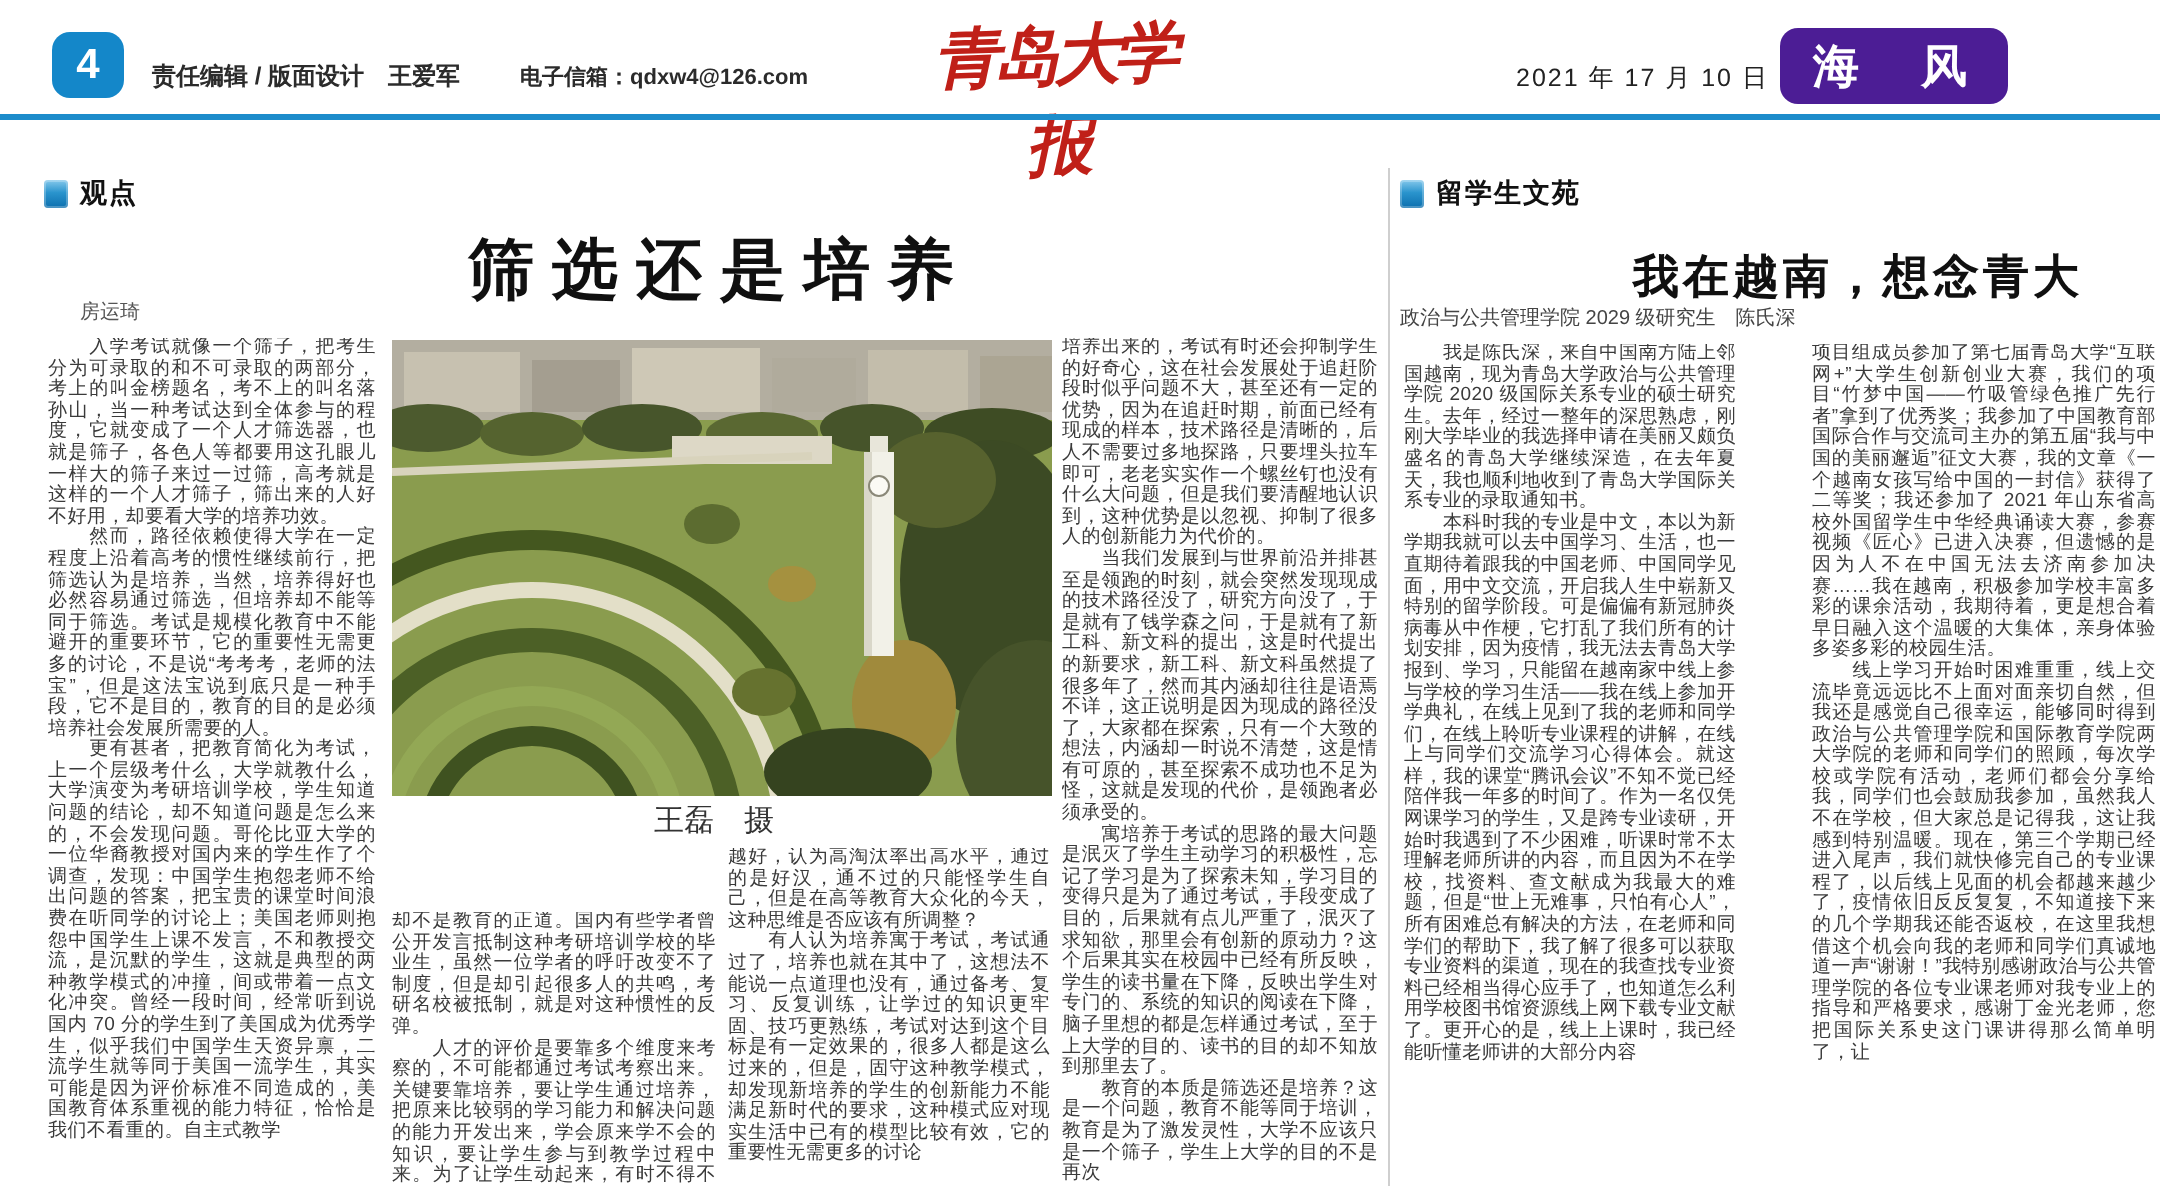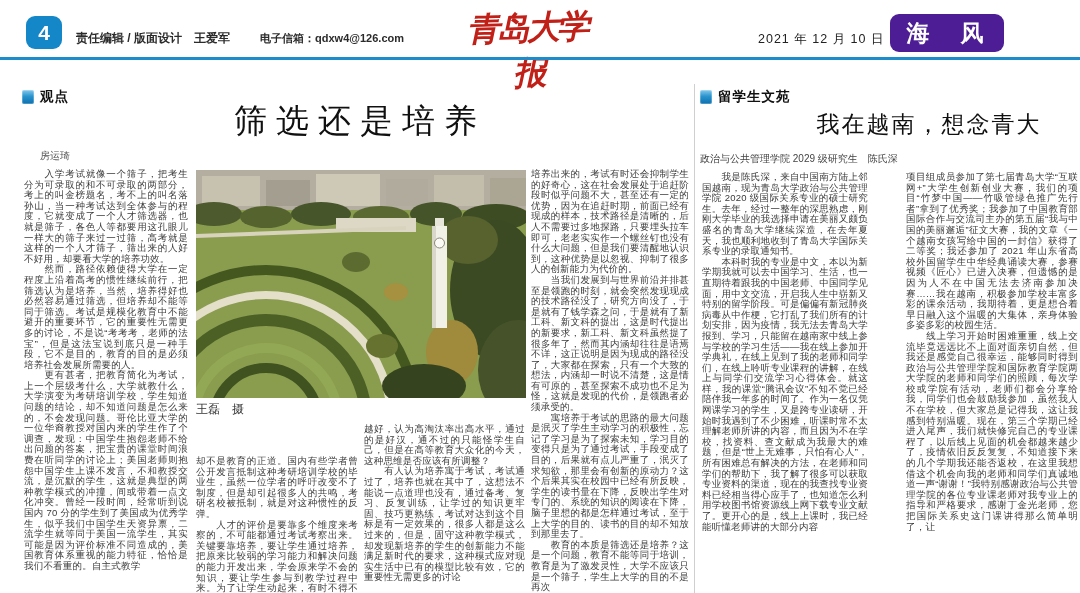--- a/index.html
+++ b/index.html
@@ -22,54 +22,54 @@
   
   .section{position:absolute;top:88px;display:flex;align-items:center;}
   .section .marker{width:12px;height:14px;margin-right:6px;border-radius:2px;
             background:linear-gradient(180deg,#86c9ec 0%,#2a94cd 45%,#0c6fae 100%);
             box-shadow:inset 0 0 0 1px rgba(255,255,255,.25);}
   .section .label{font-size:13.5px;font-weight:bold;color:#111;letter-spacing:1px;}
   #section-left{left:22px;justify-content:center;}
   #section-right{left:700px;}
   
   .headline{position:absolute;text-align:center;font-family:"Liberation Serif",serif;
-            font-weight:normal;color:#101010;}
+            font-weight:bold;color:#101010;margin-top:14px;}
   #headline-left{left:40px;top:99px;width:640px;font-size:33px;letter-spacing:9px;}
   #headline-right{left:740px;top:109px;width:378px;font-size:23px;letter-spacing:2px;}
   .author-line{position:absolute;text-align:left;font-size:10px;color:#555;}
   #author-left{left:40px;top:149px;width:640px;}
   #byline-right{left:700px;top:152px;width:378px;color:#444;}
   
   .bodycol{position:absolute;font-size:9.5px;line-height:10.6px;color:#3a3a3a;
            text-align:justify;word-break:break-all;white-space:pre-wrap;overflow:hidden;
            letter-spacing:0.2px;}
   #col1{left:24px; top:169px;width:164px;height:424px;}
   #col2{left:196px;top:424px;width:162px;height:169px;margin-top:32px;}
   #col3{left:364px;top:424px;width:161px;height:169px;}
   #col4{left:531px;top:169px;width:158px;height:424px;}
   #colA{left:702px;top:172px;width:166px;height:421px;}
   #colB{left:906px;top:172px;width:172px;height:421px;}
   
   .photo{position:absolute;left:196px;top:170px;width:330px;height:228px;overflow:hidden;}
   .photo svg{display:block;width:100%;height:100%;}
-  .photo-caption{position:absolute;left:196px;top:401px;width:322px;text-align:left;
-            font-size:12px;color:#333;}
+  .photo-caption{position:absolute;left:196px;top:401px;width:322px;text-align:center;
+            font-size:15px;color:#333;}
   .half-divider{position:absolute;left:694px;top:84px;width:1px;height:509px;background:#cfcfcf;}
 </style>
 </head>
 <body>
 
 <div id="page">
 
   <div class="page-num">4</div>
   <div class="editor-credit">
     <span>责任编辑 / 版面设计　王爱军</span><span class="email">电子信箱：qdxw4@126.com</span>
   </div>
   <div class="masthead">青岛大学报</div>
-  <div class="issue-date">2021 年 12 月 10 日</div>
+  <div class="issue-date">2021 年 17 月 10 日</div>
   <div class="edition-badge">海　风</div>
   <div class="header-rule"></div>
 
   <div class="half-divider"></div>
 
   <div class="section" id="section-left">
     <span class="marker"></span>
     <span class="label">观点</span>
   </div>
   <div class="headline" id="headline-left">筛选还是培养</div>

